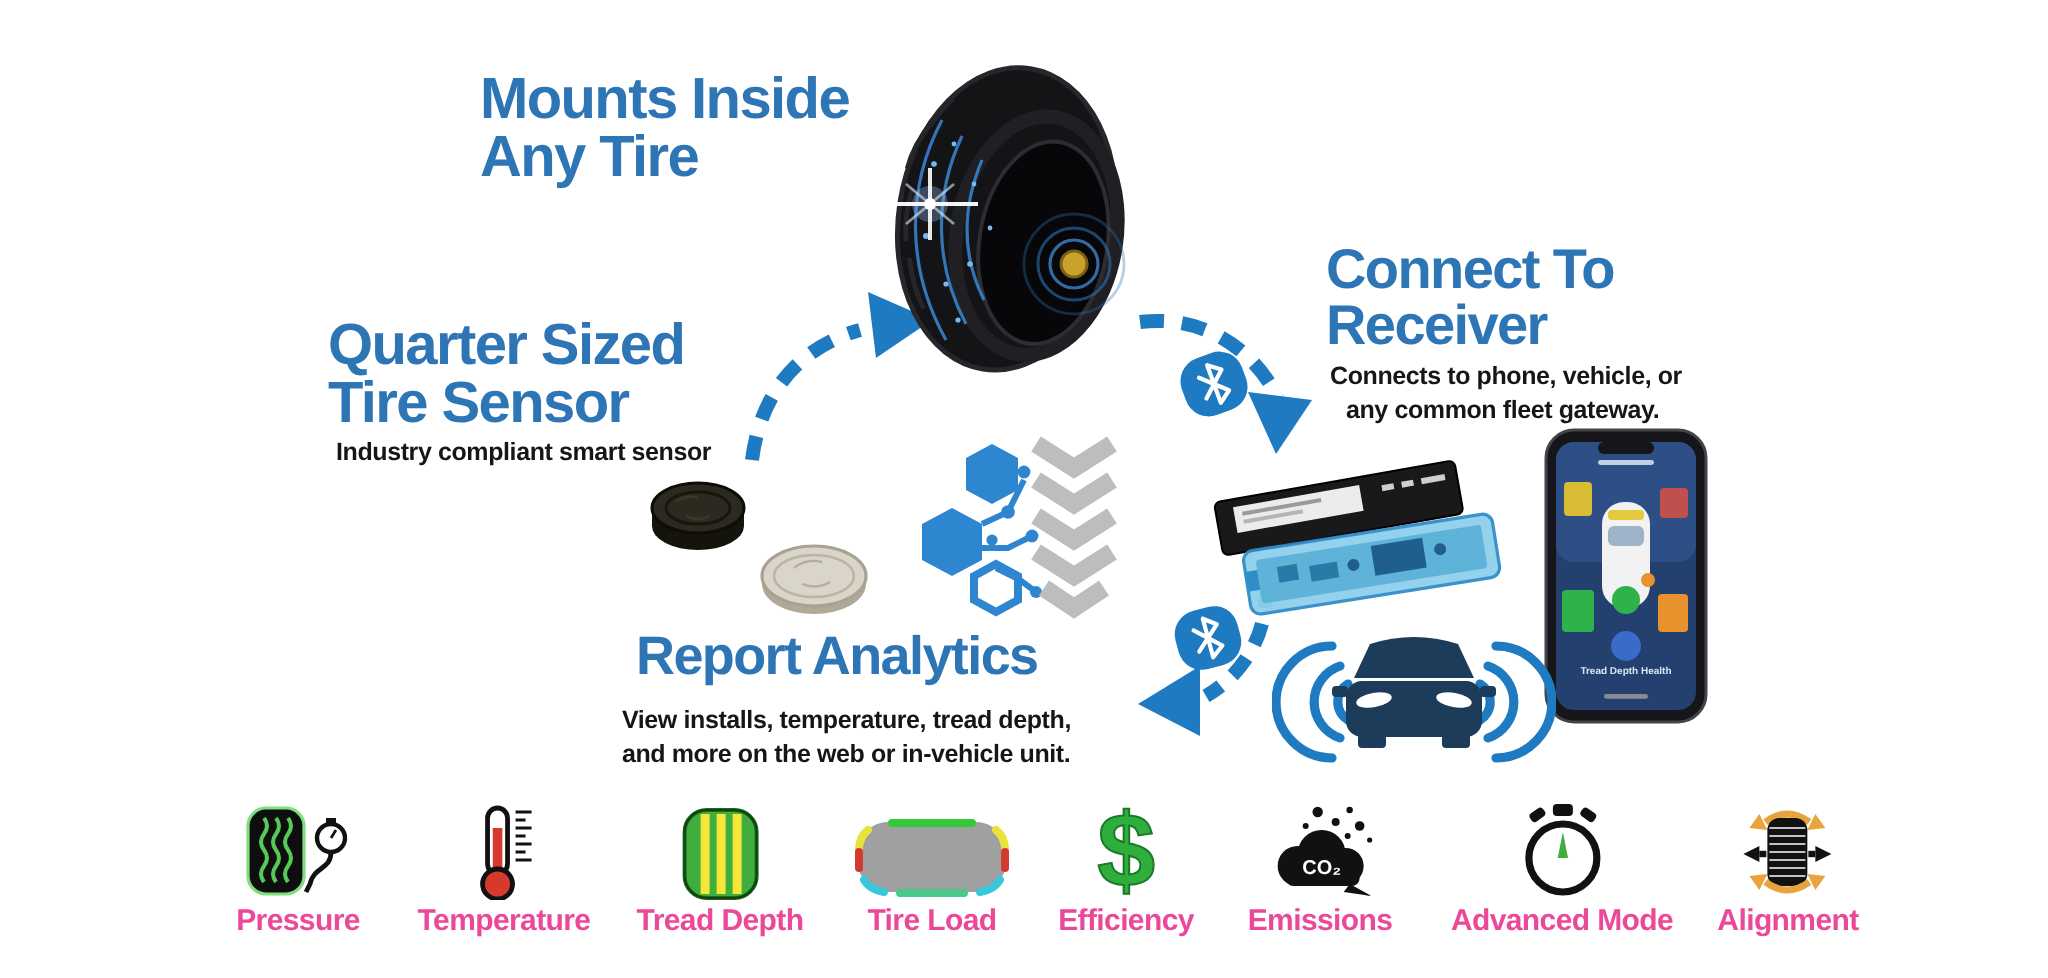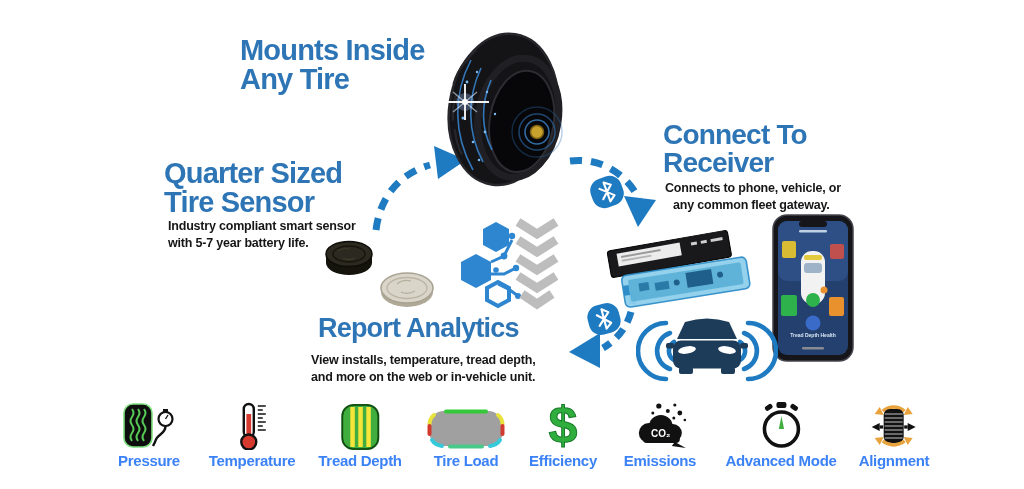--- a/index.html
+++ b/index.html
@@ -4,21 +4,21 @@
 <style>
   html,body{margin:0;padding:0;background:#fff;}
   .canvas{position:relative;width:1024px;height:489px;background:#ffffff;overflow:hidden;
           font-family:"Liberation Sans",sans-serif;}
   .abs{position:absolute;}
   .title-blue{color:#2e75b6;font-size:29px;font-weight:600;line-height:1.0;letter-spacing:-0.8px;}
   .title-blue.sm{font-size:28px;}
   .body-txt{color:#161616;font-size:12.5px;font-weight:700;line-height:1.32;letter-spacing:-0.2px;}
   .feature-col{position:absolute;display:flex;flex-direction:column;align-items:center;transform:translateX(-50%);}
   .feature-iconbox{height:50px;display:flex;align-items:flex-end;justify-content:center;}
-  .feature-label{margin-top:2px;font-size:15px;font-weight:600;color:#3b82f6;letter-spacing:-0.3px;white-space:nowrap;}
+  .feature-label{margin-top:2px;font-size:15px;font-weight:600;color:#ec4899;letter-spacing:-0.3px;white-space:nowrap;}
 </style>
 </head>
 <body>
 
 <div class="canvas">
 
   <svg class="abs" style="left:0;top:0" width="1024" height="489">
     <g fill="none" stroke="#1e7ac1" stroke-width="7">
       <path d="M376 230 C 380 198 398 174 430 165" stroke-dasharray="12 9"></path>
       <path d="M570 161 C 602 157 627 175 639 199" stroke-dasharray="12 9"></path>
@@ -80,21 +80,20 @@
       <circle cx="100" cy="110" r="6.5" fill="#c9a22e" stroke="#7d6015" stroke-width="1.5"></circle>
     </g>
   </svg>
 
   <div class="abs title-blue" style="left:164px;top:159px">
     <div>Quarter Sized</div>
     <div>Tire Sensor</div>
   </div>
   <div class="abs body-txt" style="left:168px;top:218px">
     <div>Industry compliant smart sensor</div>
-    <div>with 5-7 year battery life.</div>
   </div>
 
   <svg class="abs" style="left:323px;top:238px" width="52" height="42" viewBox="0 0 52 42">
     <path d="M3 16 v9 a23 12 0 0 0 46 0 v-9 z" fill="#14130c"></path>
     <ellipse cx="26" cy="16" rx="23" ry="12.5" fill="#2b2920" stroke="#0e0d08" stroke-width="1.5"></ellipse>
     <ellipse cx="26" cy="16" rx="16" ry="8" fill="none" stroke="#17150c" stroke-width="1.5"></ellipse>
     <path d="M15 13 q5 -4 11 -2 M20 20 q6 3 12 0" stroke="#3a3727" stroke-width="1.4" fill="none"></path>
   </svg>
   <svg class="abs" style="left:379px;top:268px" width="56" height="42" viewBox="0 0 56 42">
     <ellipse cx="28" cy="24" rx="26" ry="15" fill="#b0a998"></ellipse>

